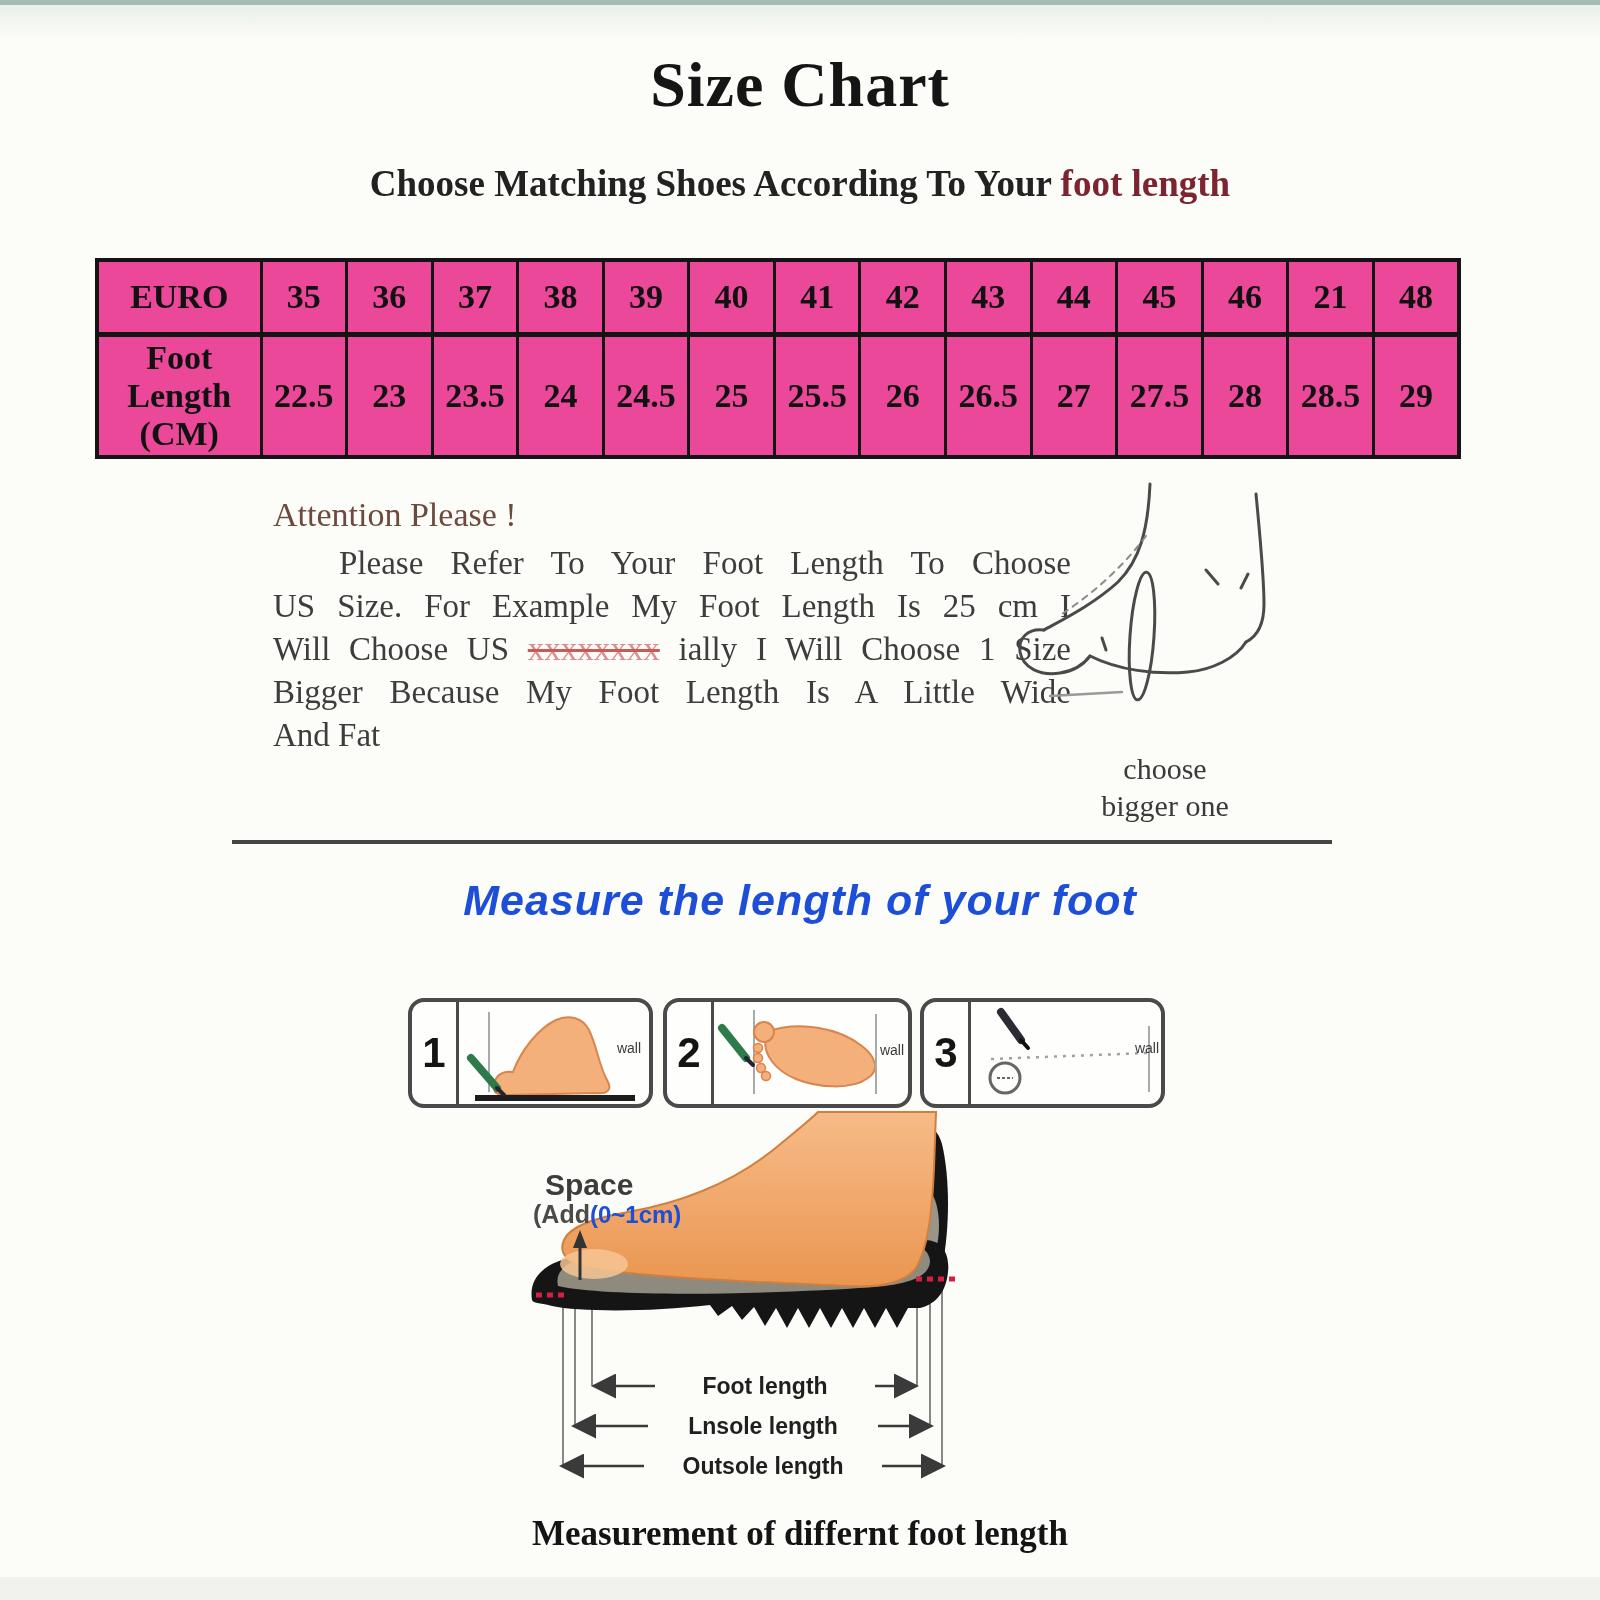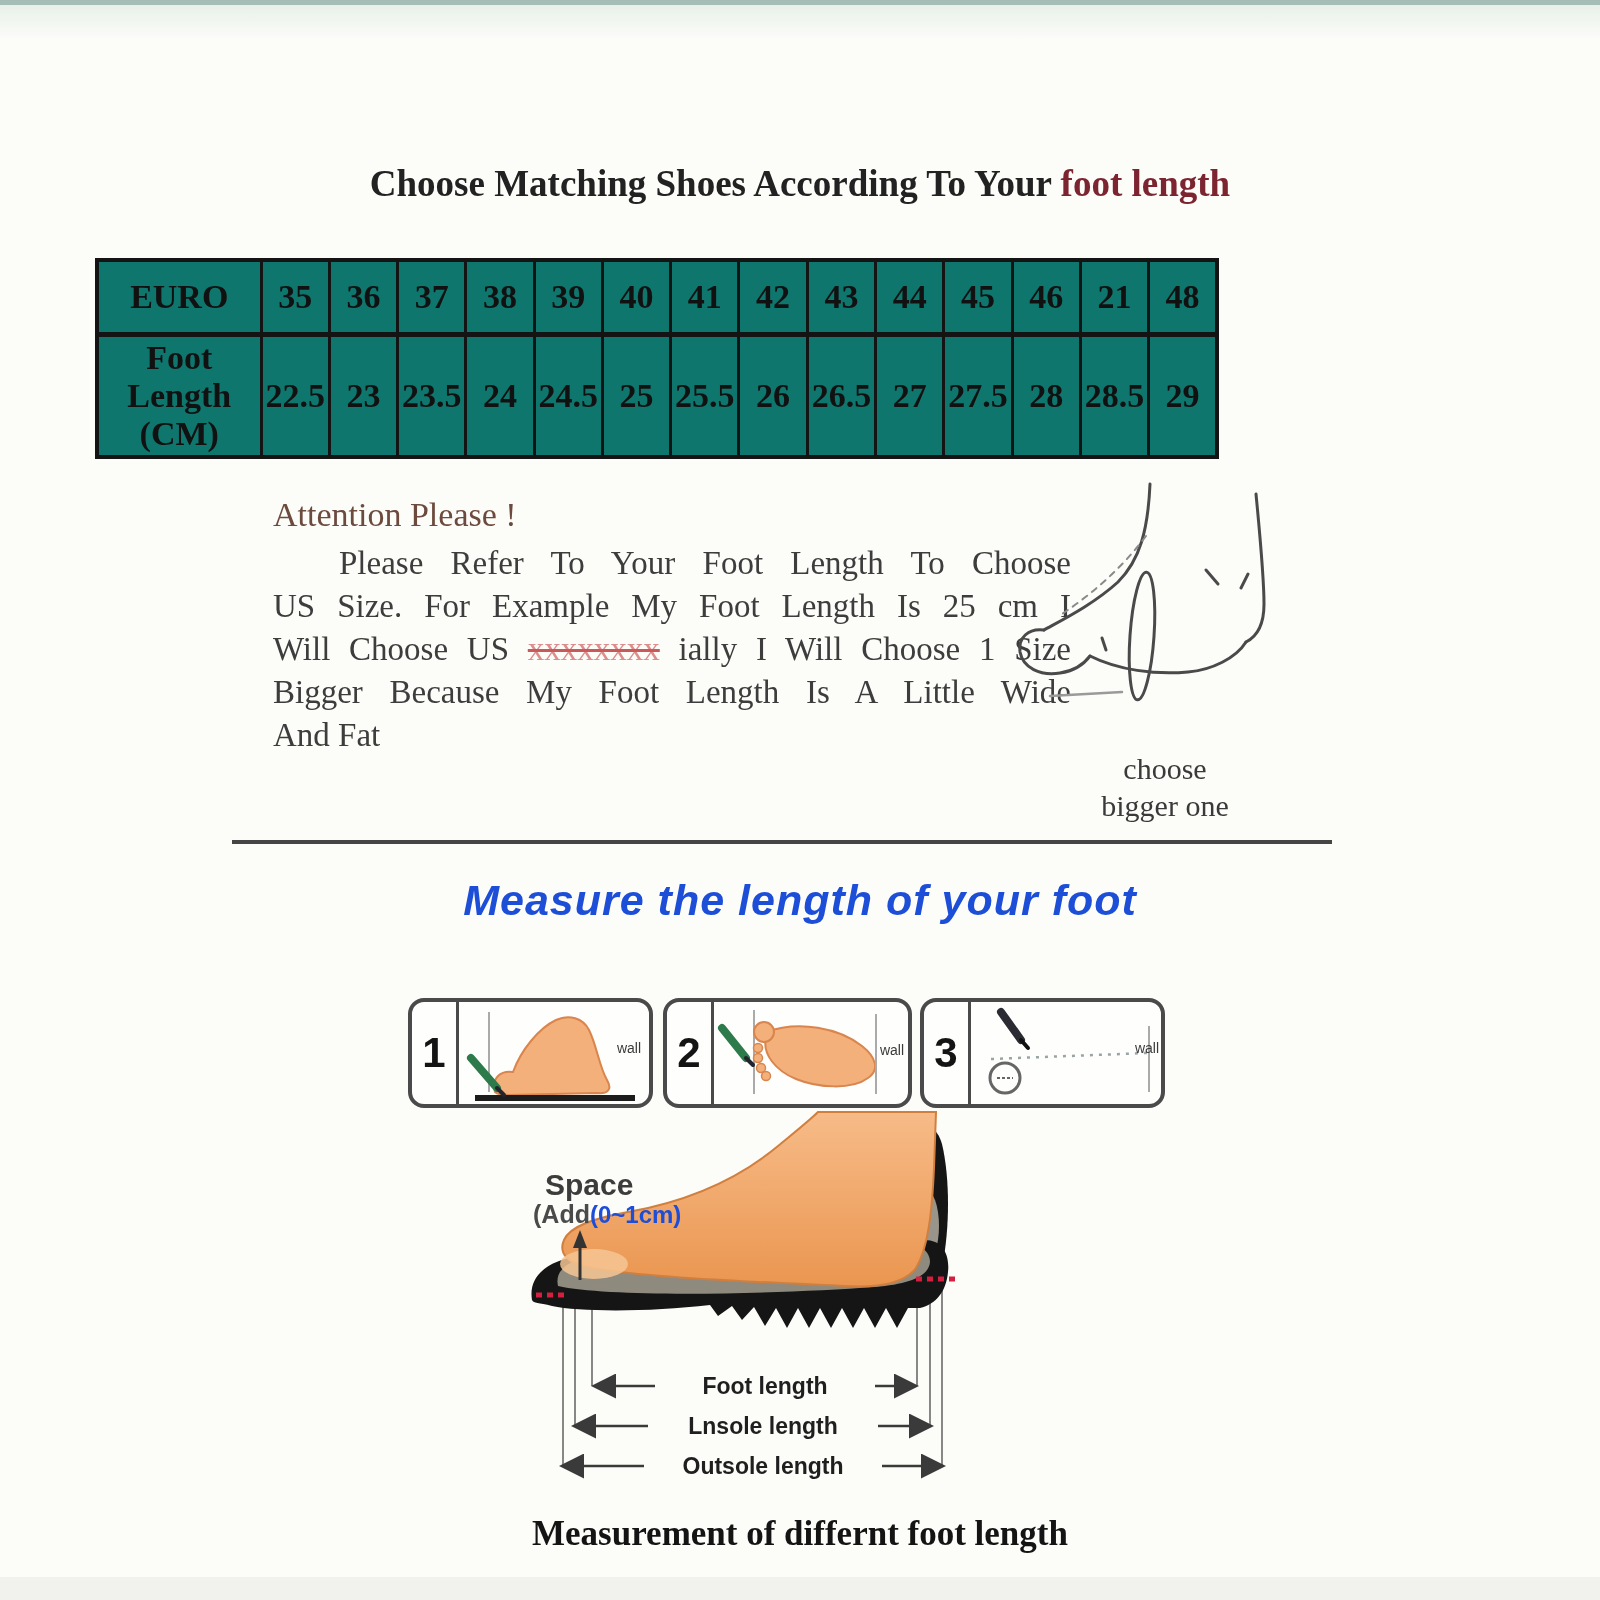--- a/index.html
+++ b/index.html
@@ -21,22 +21,22 @@
     text-align:center;font-size:64px;font-weight:700;color:#151515;letter-spacing:1px;
   }
   .subtitle{
     position:absolute;left:0;top:162px;width:1600px;
     text-align:center;font-size:37px;font-weight:700;color:#222;
   }
   .subtitle .hl{color:#7c2430;}
 
   .size-table-wrap{position:absolute;left:95px;top:258px;width:1366px;}
   table.size-table{
-    width:1124px;border-collapse:collapse;table-layout:fixed;
-    border:4px solid #141414;background:#0f766e;
+    width:1366px;border-collapse:collapse;table-layout:fixed;
+    border:4px solid #141414;background:#ec4899;
   }
   table.size-table td{
     border-left:3px solid #141414;border-right:3px solid #141414;
     text-align:center;vertical-align:middle;
     font-weight:700;color:#111;font-size:34px;padding:0;
   }
   table.size-table col.c-first{width:164px;}
   tr.r-euro td{height:70px;border-bottom:5px solid #141414;}
   tr.r-foot td{height:118px;}
   td.hdr{font-size:31px;line-height:1.12;}
@@ -100,20 +100,21 @@
     font-size:35px;font-weight:700;color:#141414;
   }
 </style>
 </head>
 <body>
 
 <div class="page">
   <div class="top-strip"></div>
   <div class="top-tint"></div>
 
+  <div class="main-title">Size Chart</div>
 
   <div class="subtitle"><span>Choose Matching Shoes According To Your </span><span class="hl">foot length</span></div>
 
   <div class="size-table-wrap">
     <table class="size-table">
       <colgroup>
         <col class="c-first">
           <col>
           <col>
           <col>

